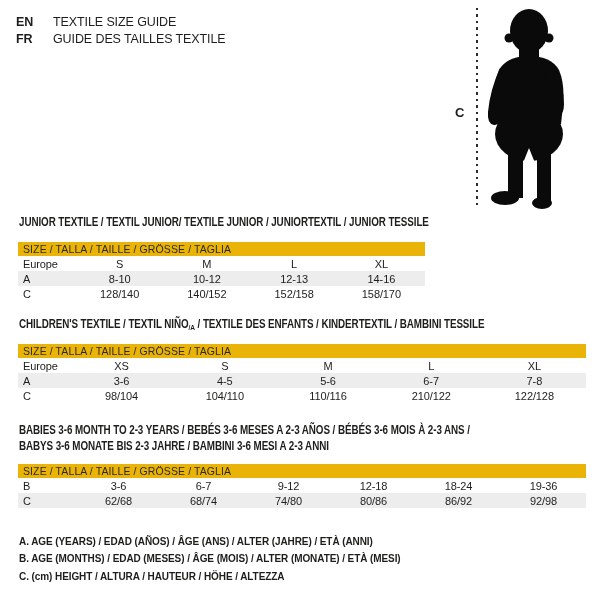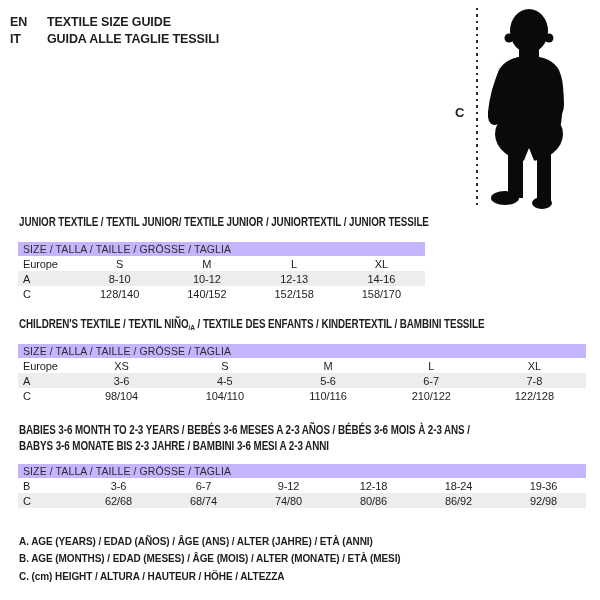--- a/index.html
+++ b/index.html
@@ -1,45 +1,45 @@
 <!DOCTYPE html>
 <html><head>
 <meta charset="utf-8">
 <style>
   html,body{margin:0;padding:0;background:#ffffff;}
   .sheet{
     position:relative;width:600px;height:600px;background:#ffffff;
     font-family:"Liberation Sans",sans-serif;color:#1d1d1b;overflow:hidden;
   }
   
-  .lang-block{position:absolute;left:10px;top:13px;}
+  .lang-block{position:absolute;left:16px;top:13px;}
   .lang-row{display:flex;height:17.6px;align-items:center;}
   .lang-code{width:37px;font-weight:bold;font-size:12.5px;letter-spacing:-0.1px;}
-  .lang-label{font-weight:bold;font-size:12.5px;letter-spacing:-0.1px;white-space:nowrap;}
+  .lang-label{font-weight:normal;font-size:12.5px;letter-spacing:-0.1px;white-space:nowrap;}
   
   .measure-label{position:absolute;left:455px;top:105px;font-weight:bold;font-size:13px;}
   .measure-line{
     position:absolute;left:476px;top:8px;width:2px;height:199px;
     background-image:repeating-linear-gradient(to bottom,#2a2a2a 0px,#2a2a2a 2.5px,transparent 2.5px,transparent 6.5px);
   }
   .baby-svg{position:absolute;left:485px;top:6px;}
   
   .tbl-title{
     position:absolute;font-weight:bold;font-size:12px;white-space:nowrap;
     letter-spacing:-0.1px;transform:scaleX(.82);transform-origin:0 50%;
   }
   .tbl-title .subscript{font-size:8px;vertical-align:-2px;}
   #junior-title{left:19px;top:215px;}
   #children-title{left:19px;top:317px;}
   #babies-title{left:19px;top:423px;transform-origin:0 0;}
   #babies-title .title-line{height:15.5px;line-height:15.5px;}
   
   .size-table{position:absolute;left:18px;}
   .size-table .bar{
-    height:14px;background:#c4b5fd;font-size:10.5px;line-height:14px;
+    height:14px;background:#eab308;font-size:10.5px;line-height:14px;
     padding-left:5px;color:#2b2b2b;letter-spacing:0.1px;
   }
   .size-table table{border-collapse:collapse;table-layout:fixed;width:100%;}
   .size-table td{height:15px;padding:0;font-size:11px;text-align:center;vertical-align:middle;letter-spacing:-0.1px;}
   .size-table td.rowlabel{text-align:left;padding-left:5px;margin-top:32px;}
   .size-table tr:nth-child(even){background:#ededed;}
   #t-junior{top:242px;width:407px;}
   #t-children{top:344px;width:568px;}
   #t-babies{top:464px;width:568px;}
   
@@ -53,22 +53,22 @@
 <body>
 
 <div class="sheet">
 
   <div class="lang-block">
     <div class="lang-row">
       <span class="lang-code">EN</span>
       <span class="lang-label">TEXTILE SIZE GUIDE</span>
     </div>
     <div class="lang-row">
-      <span class="lang-code">IT</span>
-      <span class="lang-label">GUIDA ALLE TAGLIE TESSILI</span>
+      <span class="lang-code">FR</span>
+      <span class="lang-label">GUIDE DES TAILLES TEXTILE</span>
     </div>
   </div>
 
   <div class="measure-label">C</div>
   <div class="measure-line"></div>
   <svg class="baby-svg" width="92" height="204" viewBox="0 0 92 204">
     <g fill="#0a0a0a">
 
       <path d="M14,64 Q22,50 44,50 Q66,50 74,64 Q80,78 78,100 L76,118 Q44,130 12,118 L10,100 Q8,78 14,64 Z"></path>
 

